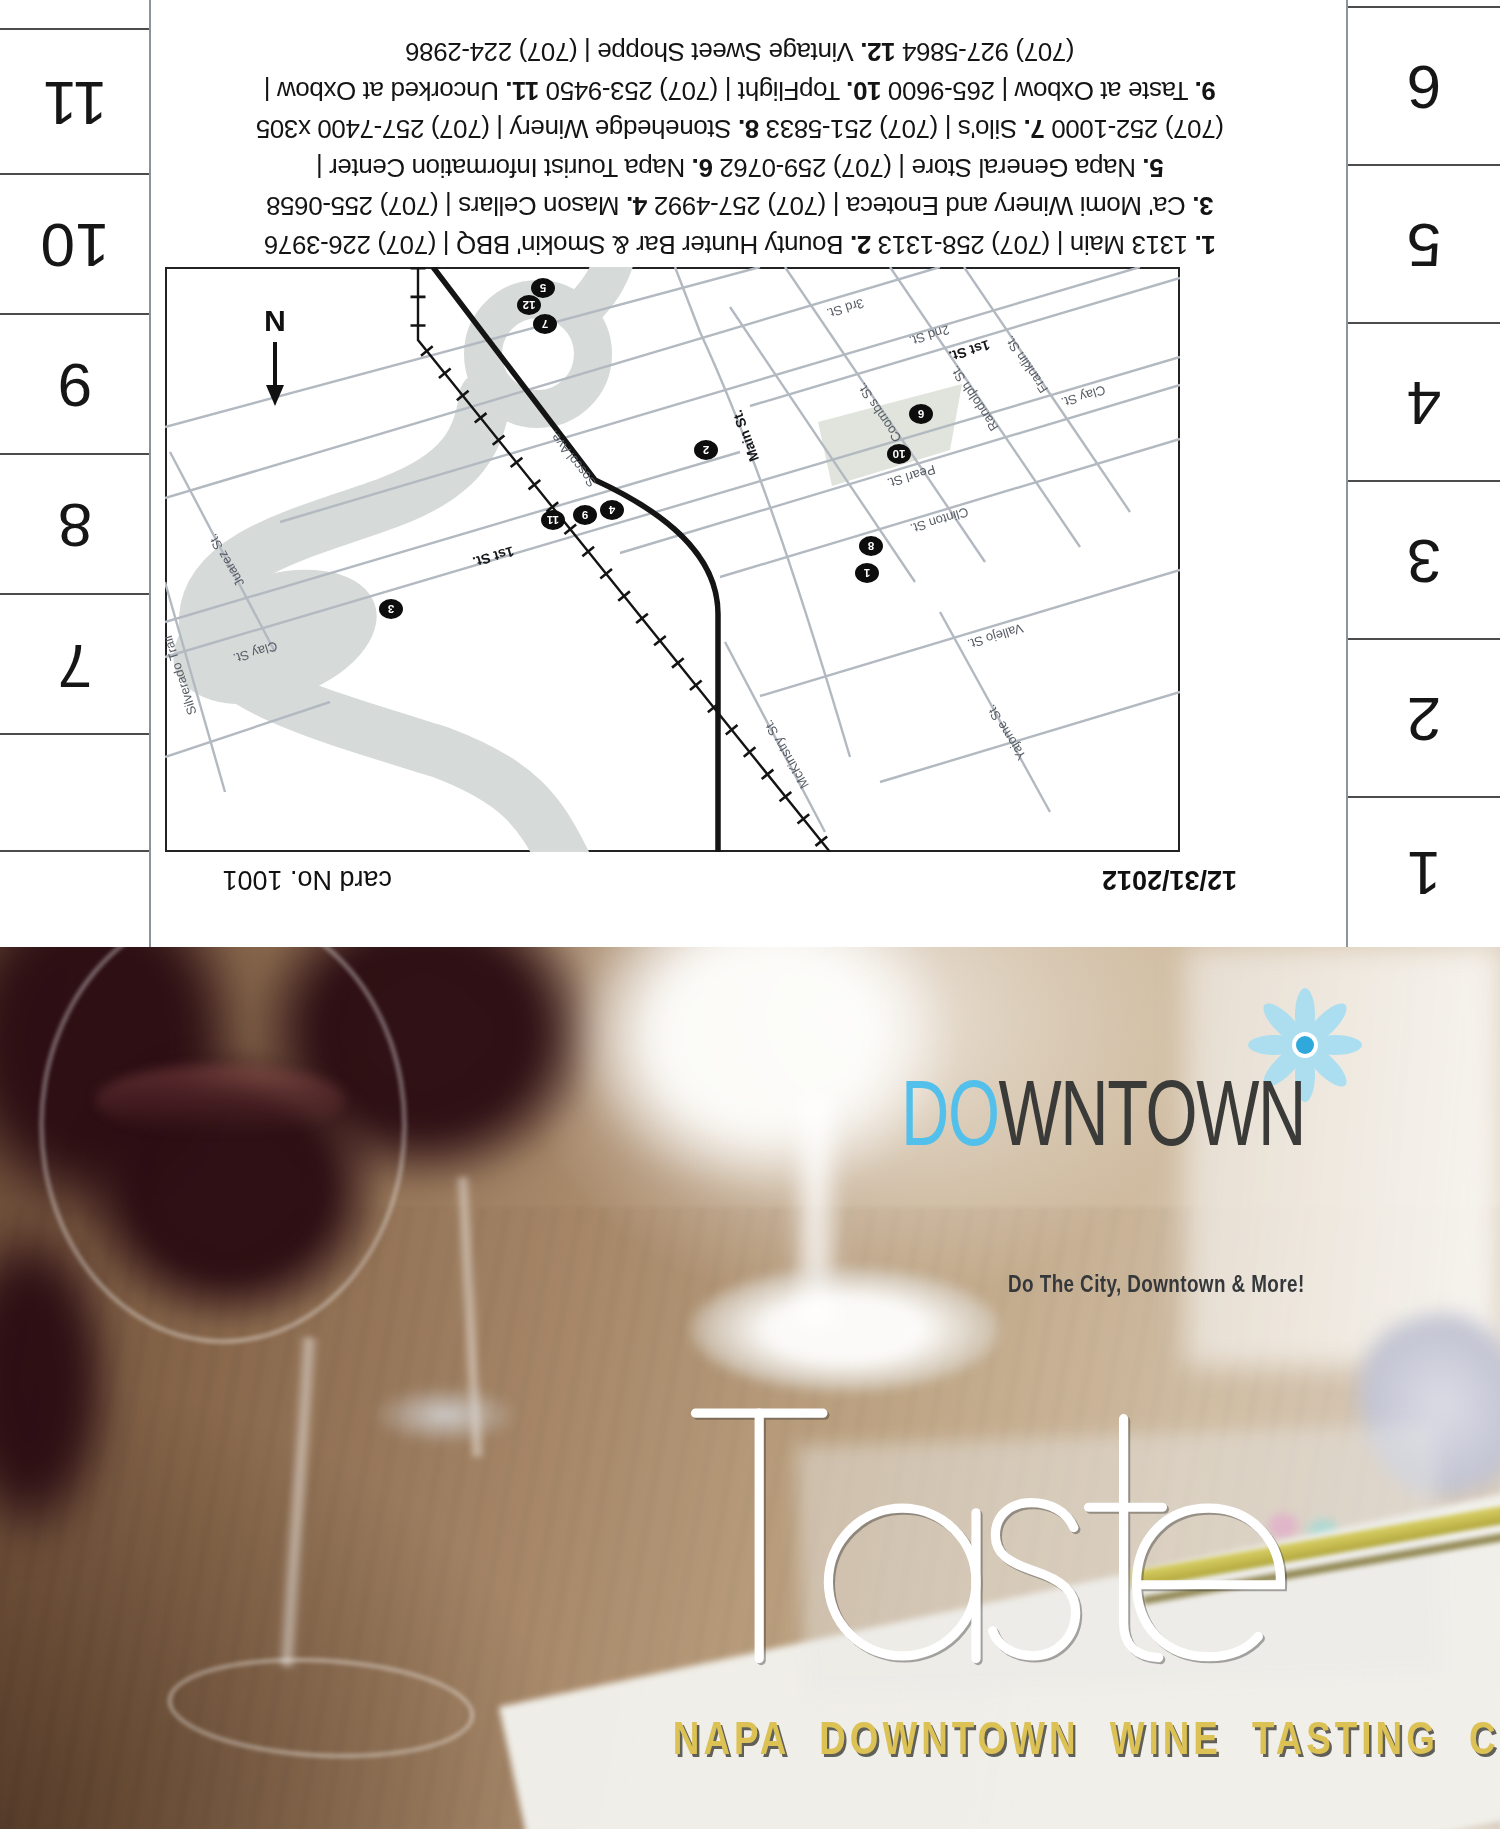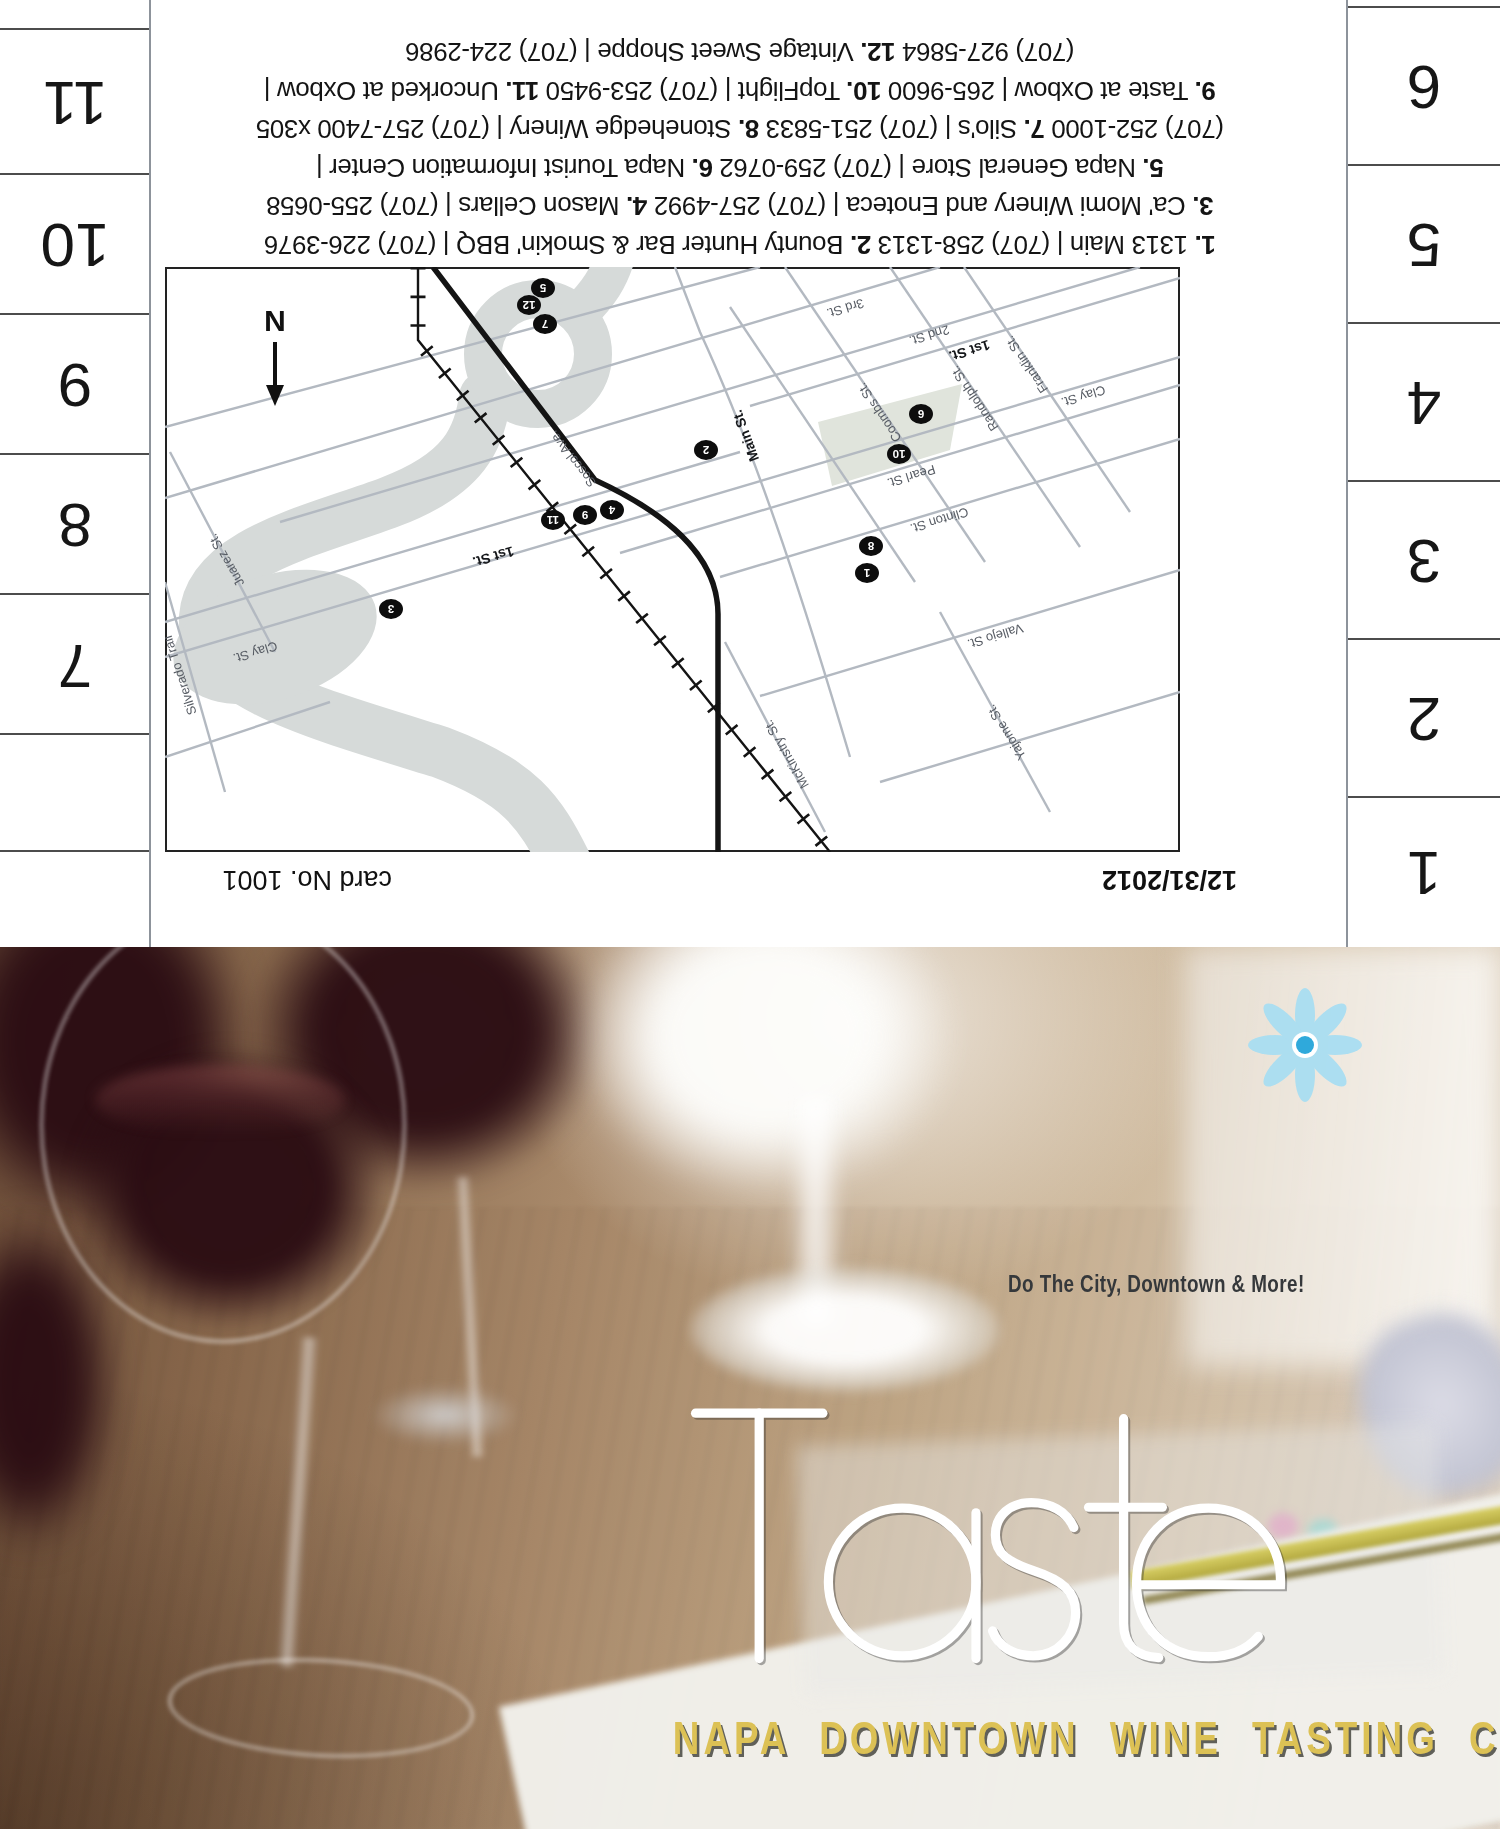--- a/index.html
+++ b/index.html
@@ -264,20 +264,21 @@
             <ellipse rx="10" ry="27" cy="-30" transform="rotate(135)"></ellipse>
             <ellipse rx="10" ry="27" cy="-30" transform="rotate(180)"></ellipse>
             <ellipse rx="10" ry="27" cy="-30" transform="rotate(225)"></ellipse>
             <ellipse rx="10" ry="27" cy="-30" transform="rotate(270)"></ellipse>
             <ellipse rx="10" ry="27" cy="-30" transform="rotate(315)"></ellipse>
           </g>
           <circle r="13" fill="#ffffff"></circle>
           <circle r="9" fill="#2fa9db"></circle>
         </g>
       </svg>
+      <div class="logo-line logo-downtown"><span class="scale"><span class="blue">DO</span><span>WNTOWN</span></span></div>
       <div class="logo-line logo-tagline"><span class="scale">Do The City, Downtown &amp; More!</span></div>
     </div>
 
     <svg class="taste-svg" width="600" height="286" viewBox="0 0 650 310" role="img" aria-label="Taste">
       <g fill="none" stroke="#ffffff" stroke-width="10" stroke-linecap="round">
         <path d="M 8,24 H 146"></path>
         <path d="M 77,24 V 290"></path>
         <circle cx="232" cy="207" r="80"></circle>
         <path d="M 312,132 V 290"></path>
         <path d="M 418,148 C 410,130 392,121 372,121 C 349,121 333,135 333,156 C 333,177 348,186 375,195 C 405,205 420,217 420,240 C 420,265 401,287 374,287 C 353,287 336,277 330,260"></path>

